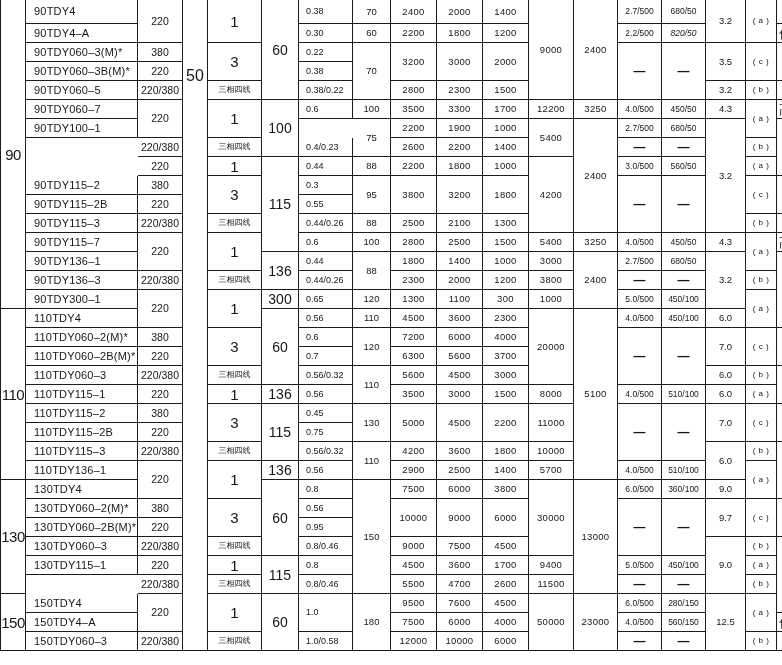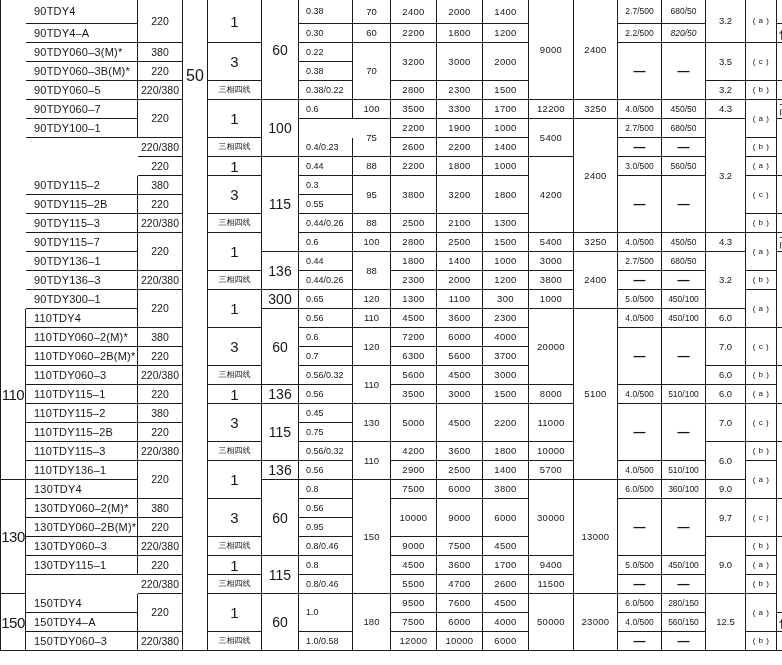--- a/index.html
+++ b/index.html
@@ -42,20 +42,21 @@
   .note    {font-size:8px;letter-spacing:0.5px;}
   .remark  {font-size:13px;letter-spacing:1px;}
   .sm      {font-size:8px;letter-spacing:0;}
   .dash    {font-weight:bold;font-size:12px;}
   .remark.dash{font-size:14px;}
 </style>
 </head>
 <body>
 
 <div id="spec-table">
+    <div class="cell frame" style="grid-area: 1 / 1 / span 16;">90</div>
     <div class="cell frame" style="grid-area: 17 / 1 / span 9;">110</div>
     <div class="cell frame" style="grid-area: 26 / 1 / span 6;">130</div>
     <div class="cell frame" style="grid-area: 32 / 1 / span 3;">150</div>
     <div class="cell model" style="grid-area: 1 / 2 / span 1;">90TDY4</div>
     <div class="cell model" style="grid-area: 2 / 2 / span 1;">90TDY4–A</div>
     <div class="cell model" style="grid-area: 3 / 2 / span 1;">90TDY060–3(M)*</div>
     <div class="cell model" style="grid-area: 4 / 2 / span 1;">90TDY060–3B(M)*</div>
     <div class="cell model" style="grid-area: 5 / 2 / span 1;">90TDY060–5</div>
     <div class="cell model" style="grid-area: 6 / 2 / span 1;">90TDY060–7</div>
     <div class="cell model" style="grid-area: 7 / 2 / span 1;">90TDY100–1</div>

